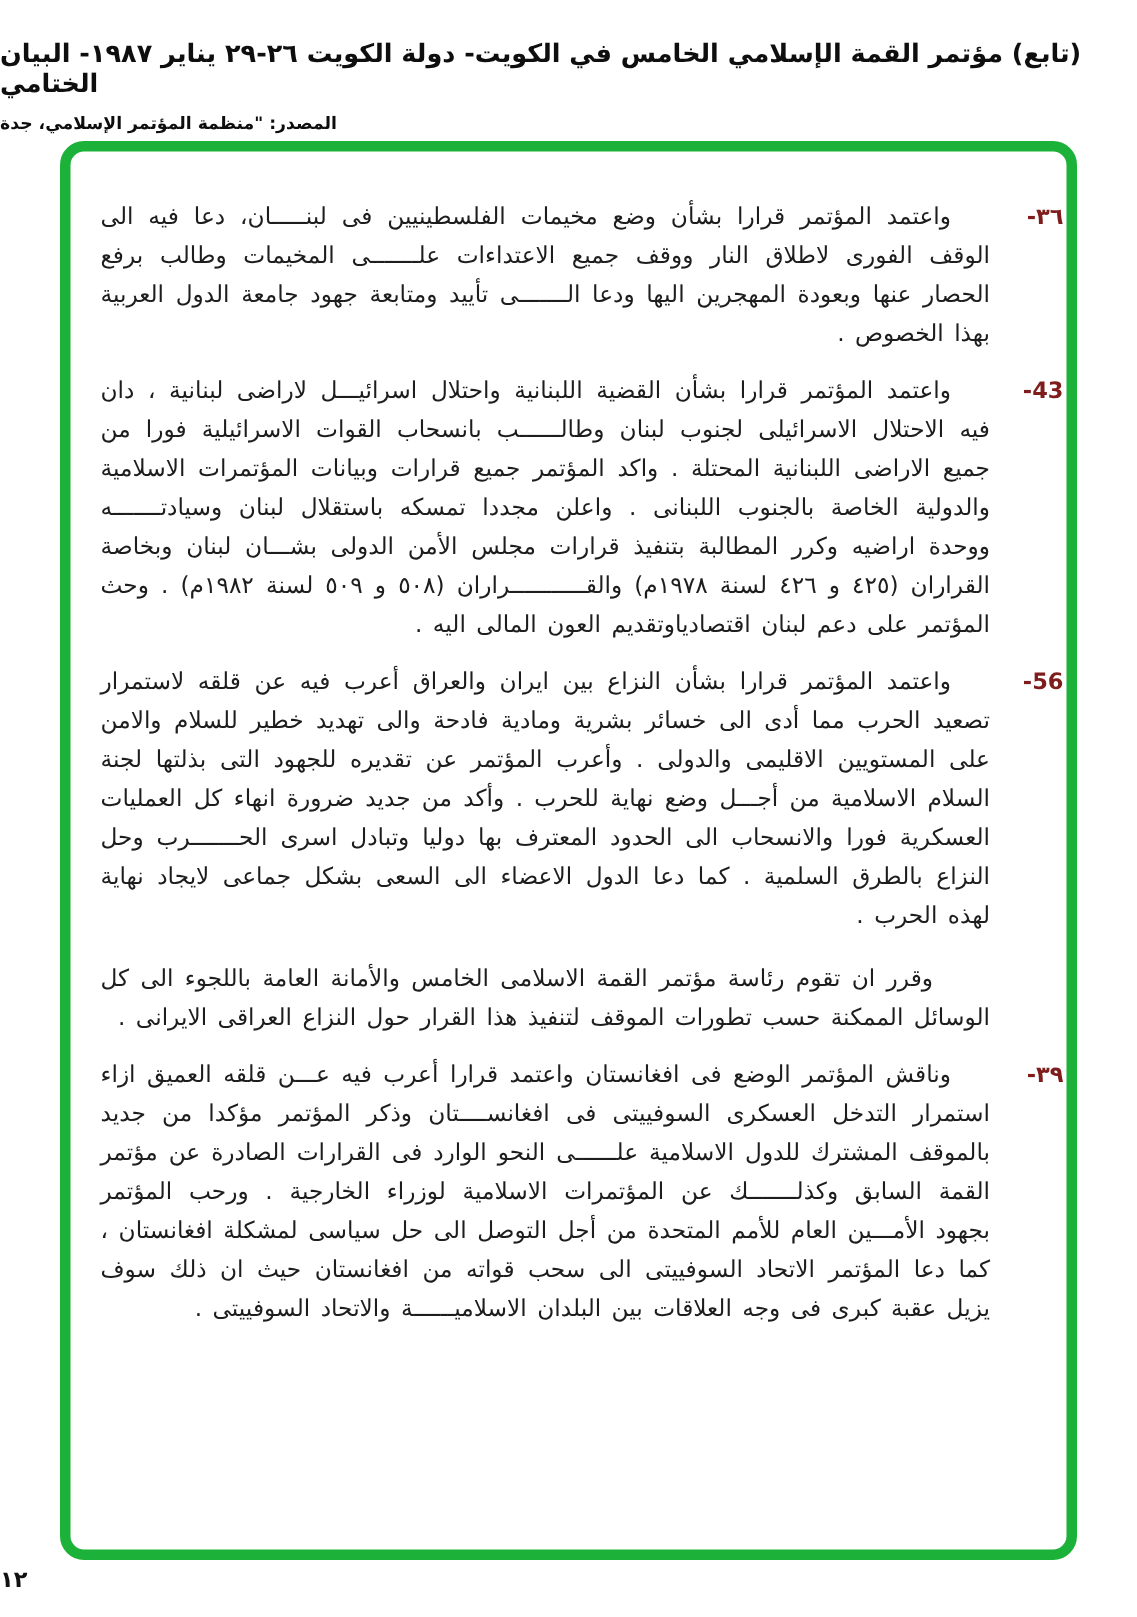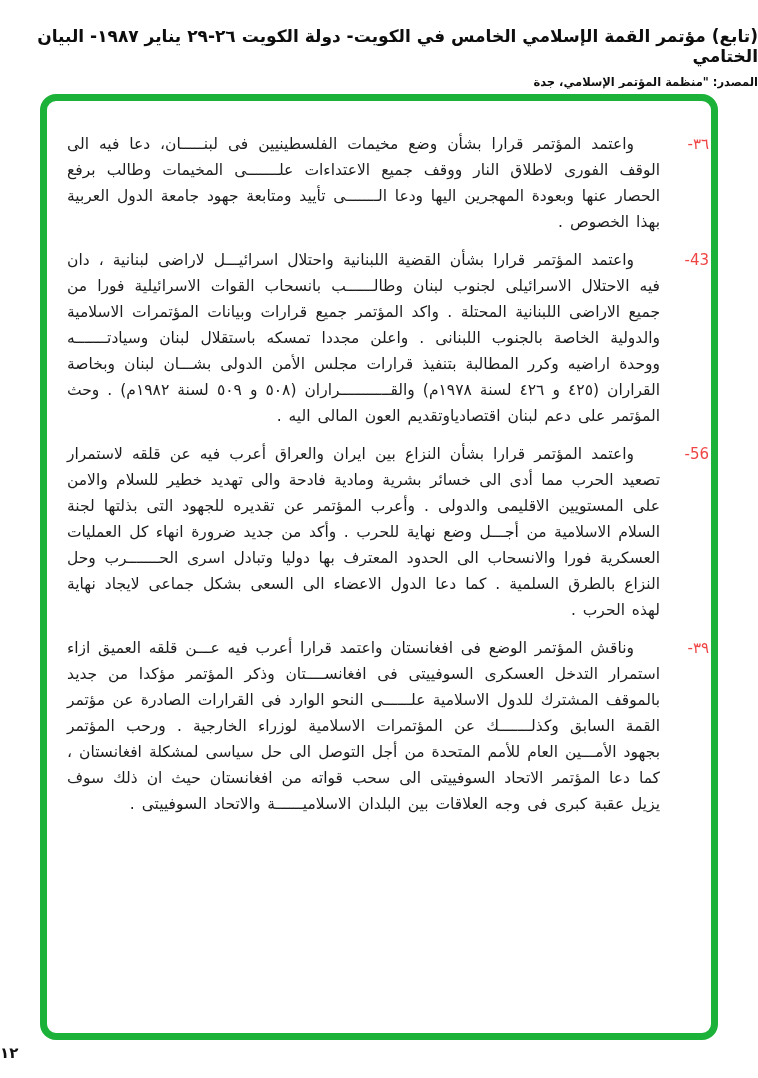--- a/index.html
+++ b/index.html
@@ -13,21 +13,21 @@
     width: 758px;
     height: 1078px;
     background: #ffffff;
     overflow: hidden;
   }
   .header {
     position: absolute;
     top: 26px;
     left: 0;
     right: 0;
-    text-align: right;
+    text-align: left;
     direction: rtl;
     color: #0e0e0e;
   }
   .title {
     font-size: 17px;
     font-weight: bold;
     letter-spacing: 0.2px;
   }
   .source {
     margin-top: 9px;
@@ -57,22 +57,22 @@
     color: #1d1d1d;
     margin: 0 0 12px 0;
     word-spacing: 2px;
   }
   .para .num {
     position: absolute;
     right: -49px;
     top: 0;
     text-indent: 0;
     font-size: 15px;
-    font-weight: 400;
-    color: #ef4444;
+    font-weight: 700;
+    color: #7f1d1d;
     white-space: nowrap;
   }
   .para.unnumbered {
     text-indent: 38px;
     margin-top: 16px;
   }
   .page-num {
     position: absolute;
     top: 1044px;
     left: 0;
@@ -106,20 +106,24 @@
       <div class="para" style="color: rgb(29, 29, 29);">
         <span class="num">43-</span>
         <span class="ptext">واعتمد المؤتمر قرارا بشأن القضية اللبنانية واحتلال اسرائيـــل لاراضى لبنانية ، دان فيه الاحتلال الاسرائيلى لجنوب لبنان وطالــــــب بانسحاب القوات الاسرائيلية فورا من جميع الاراضى اللبنانية المحتلة . واكد المؤتمر جميع قرارات وبيانات المؤتمرات الاسلامية والدولية الخاصة بالجنوب اللبنانى . واعلن مجددا تمسكه باستقلال لبنان وسيادتـــــــه ووحدة اراضيه وكرر المطالبة بتنفيذ قرارات مجلس الأمن الدولى بشـــان لبنان وبخاصة القراران (٤٢٥ و ٤٢٦ لسنة ١٩٧٨م) والقـــــــــــراران (٥٠٨ و ٥٠٩ لسنة ١٩٨٢م) . وحث المؤتمر على دعم لبنان اقتصادياوتقديم العون المالى اليه .</span>
       </div>
 
       <div class="para" style="color: rgb(29, 29, 29);">
         <span class="num">56-</span>
         <span class="ptext">واعتمد المؤتمر قرارا بشأن النزاع بين ايران والعراق أعرب فيه عن قلقه لاستمرار تصعيد الحرب مما أدى الى خسائر بشرية ومادية فادحة والى تهديد خطير للسلام والامن على المستويين الاقليمى والدولى . وأعرب المؤتمر عن تقديره للجهود التى بذلتها لجنة السلام الاسلامية من أجـــل وضع نهاية للحرب . وأكد من جديد ضرورة انهاء كل العمليات العسكرية فورا والانسحاب الى الحدود المعترف بها دوليا وتبادل اسرى الحـــــــرب وحل النزاع بالطرق السلمية . كما دعا الدول الاعضاء الى السعى بشكل جماعى لايجاد نهاية لهذه الحرب .</span>
       </div>
 
+      <div class="para unnumbered" style="color: rgb(29, 29, 29);">
+        <span class="num"></span>
+        <span class="ptext">وقرر ان تقوم رئاسة مؤتمر القمة الاسلامى الخامس والأمانة العامة باللجوء الى كل الوسائل الممكنة حسب تطورات الموقف لتنفيذ هذا القرار حول النزاع العراقى الايرانى .</span>
+      </div>
 
       <div class="para" style="color: rgb(29, 29, 29);">
         <span class="num">٣٩-</span>
         <span class="ptext">وناقش المؤتمر الوضع فى افغانستان واعتمد قرارا أعرب فيه عـــن قلقه العميق ازاء استمرار التدخل العسكرى السوفييتى فى افغانســــتان وذكر المؤتمر مؤكدا من جديد بالموقف المشترك للدول الاسلامية علــــــى النحو الوارد فى القرارات الصادرة عن مؤتمر القمة السابق وكذلـــــــك عن المؤتمرات الاسلامية لوزراء الخارجية . ورحب المؤتمر بجهود الأمـــين العام للأمم المتحدة من أجل التوصل الى حل سياسى لمشكلة افغانستان ، كما دعا المؤتمر الاتحاد السوفييتى الى سحب قواته من افغانستان حيث ان ذلك سوف يزيل عقبة كبرى فى وجه العلاقات بين البلدان الاسلاميــــــة والاتحاد السوفييتى .</span>
       </div>
 
     </div>
   </div>
 
   <div class="page-num">١٢</div>

